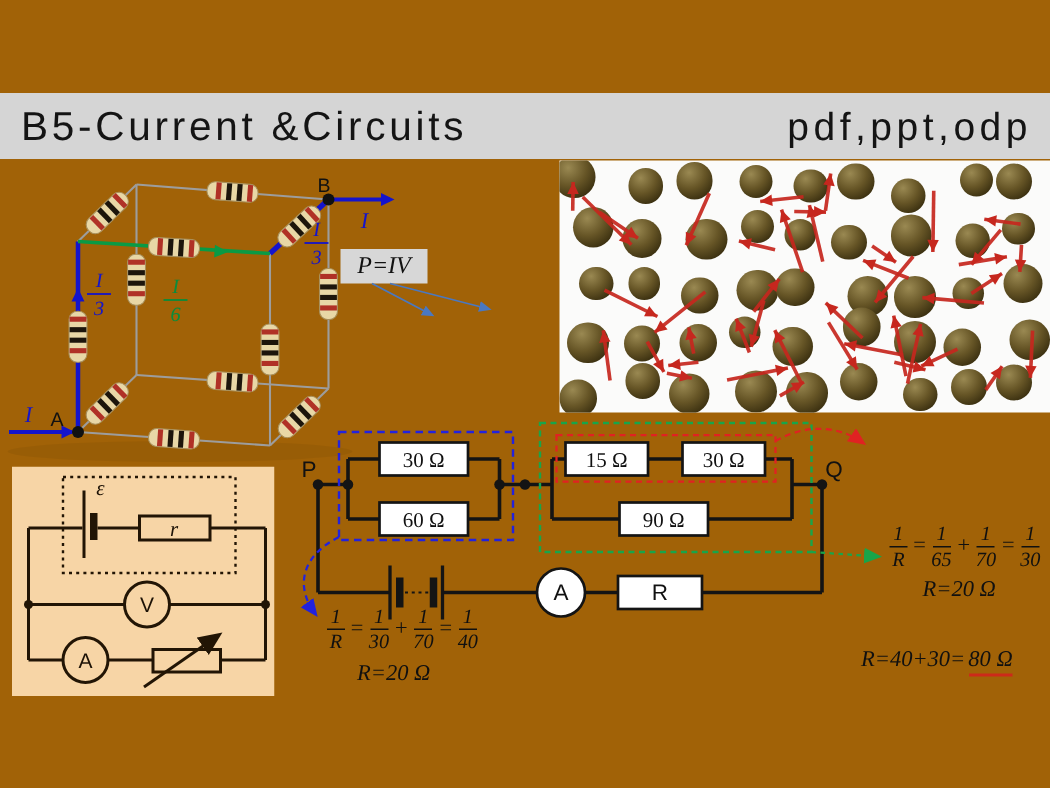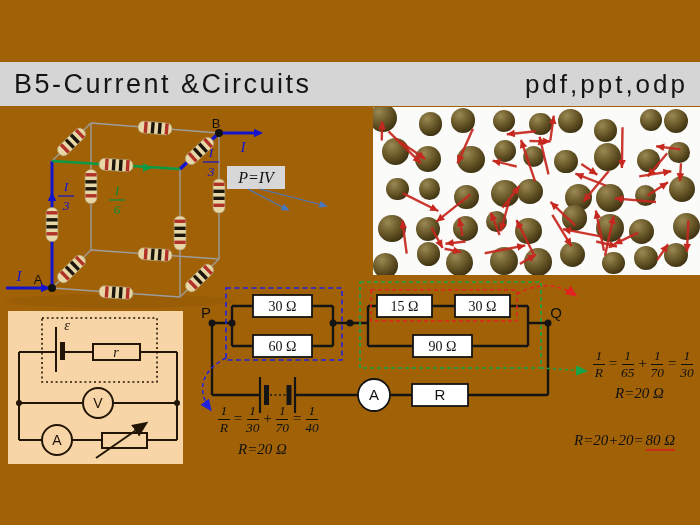--- a/index.html
+++ b/index.html
@@ -537,15 +537,15 @@
         <span class="fn">1</span>
         <span class="fd">65</span>
       </span><span class="seg">+</span><span class="frac">
         <span class="fn">1</span>
         <span class="fd">70</span>
       </span><span class="seg">=</span><span class="frac">
         <span class="fn">1</span>
         <span class="fd">30</span>
       </span></div>
   <div class="fx" style="left:615px;top:385px;">R=20 Ω</div>
-  <div class="fx" style="left:573px;top:432px;"><span class="seg">R=20+20=</span><span class="seg uline">80 Ω</span></div>
+  <div class="fx" style="left:573px;top:432px;"><span class="seg">R=40+30=</span><span class="seg uline">80 Ω</span></div>
 
 </div>
 
 </body></html>

